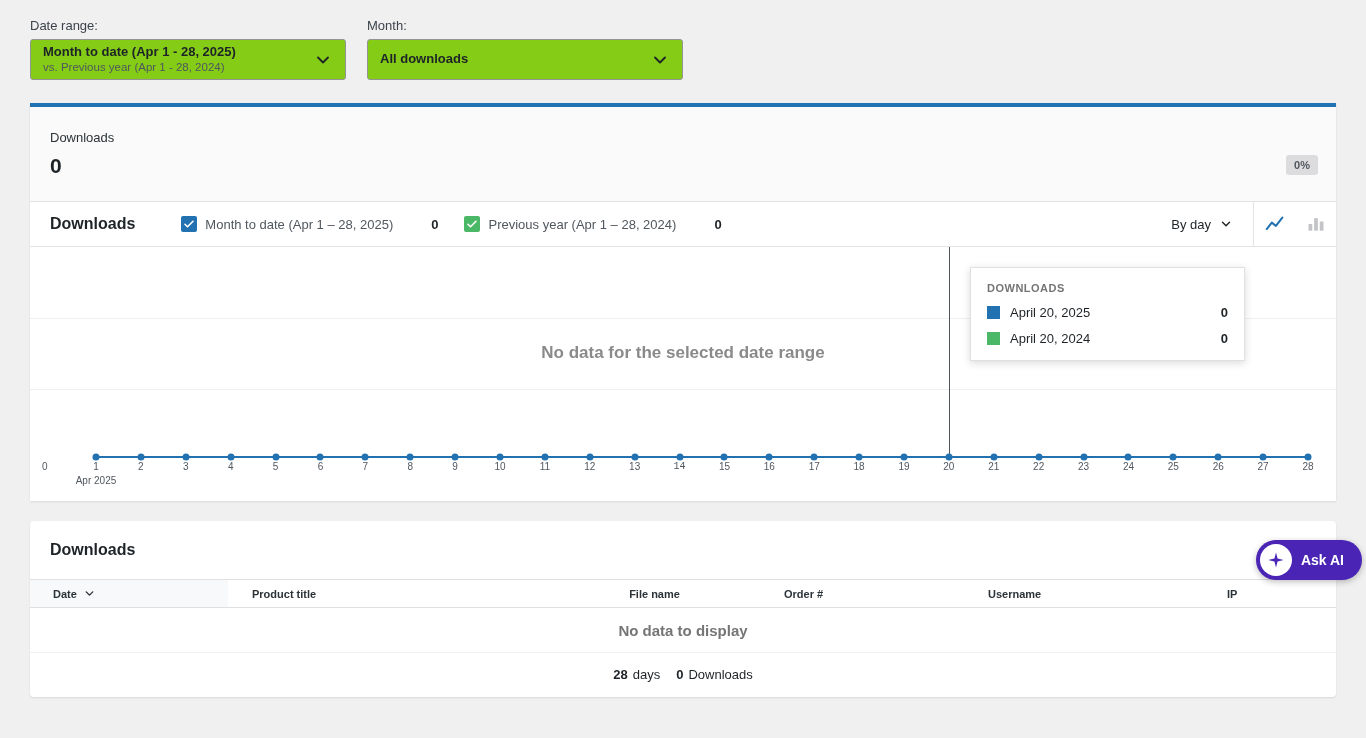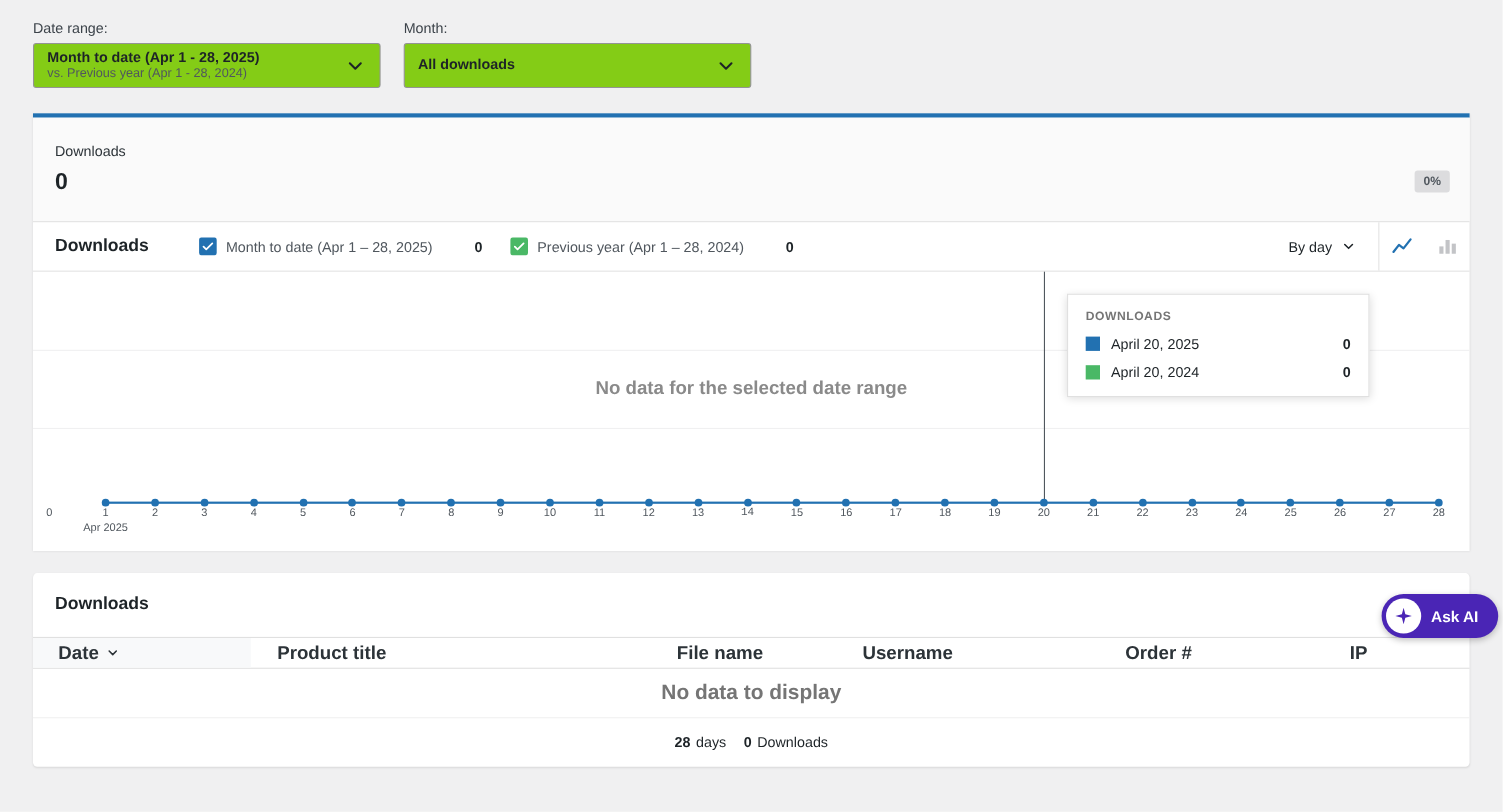--- a/index.html
+++ b/index.html
@@ -93,28 +93,28 @@
   
   .table-card {
     position:absolute; left:30px; top:521px; width:1306px; height:176px;
     background:#fff; border-radius:4px; box-shadow:0 1px 2px rgba(0,0,0,.10);
   }
   .table-title-row { height:58px; display:flex; align-items:center; justify-content:space-between; padding:0 20px; }
   .table-title { font-size:16px; font-weight:bold; color:#1d2327; }
   .kebab-btn { width:28px; height:28px; display:flex; align-items:center; justify-content:center; cursor:pointer; color:#1d2327; }
   .thead { display:flex; border-top:1px solid #e0e0e0; border-bottom:1px solid #e0e0e0; height:29px; }
   .th {
-    display:flex; align-items:center; font-weight:bold; font-size:17px; color:#2c3338;
+    display:flex; align-items:center; font-weight:bold; font-size:11px; color:#2c3338;
     padding-left:24px; cursor:pointer; white-space:nowrap;
   }
   .th.sorted { background:#f8f9fa; padding-left:23px; }
   .th .sort-chevron { margin-left:6px; display:flex; align-items:center; color:#2c3338; }
   .empty-row {
     height:45px; display:flex; align-items:center; justify-content:center;
-    border-bottom:1px solid #f0f0f1; font-size:19px; font-weight:bold; color:#757575;
+    border-bottom:1px solid #f0f0f1; font-size:15px; font-weight:bold; color:#757575;
   }
   .tfoot { height:43px; display:flex; align-items:center; justify-content:center; font-size:13px; color:#1d2327; }
   .tfoot .b { font-weight:bold; }
   .tfoot .unit { margin-left:5px; }
   .tfoot .group-gap { margin-left:16px; }
 
   
   .ask-ai {
     position:absolute; right:4px; bottom:4px; height:40px;
     border-radius:20px; display:flex; align-items:center;
@@ -323,25 +323,25 @@
               <path d="M6 9l6 6 6-6" fill="none" stroke="currentColor" stroke-width="2.6" stroke-linecap="round" stroke-linejoin="round"></path>
             </svg>
         </span>
       </div>
       <div class="th" style="width:297px;">
           <span>Product title</span>
         </div>
       <div class="th" style="width:235px;justify-content:center;">
           <span>File name</span>
         </div>
+      <div class="th" style="width:204px;">
+          <span>Order #</span>
+        </div>
       <div class="th" style="width:239px;">
           <span>Username</span>
-        </div>
-      <div class="th" style="width:204px;">
-          <span>Order #</span>
         </div>
       <div class="th" style="width:133px;">
           <span>IP</span>
         </div>
     </div>
     <div class="empty-row">No data to display</div>
     <div class="tfoot">
       <span class="b">28</span>
       <span class="unit">days</span>
       <span class="b group-gap">0</span>

